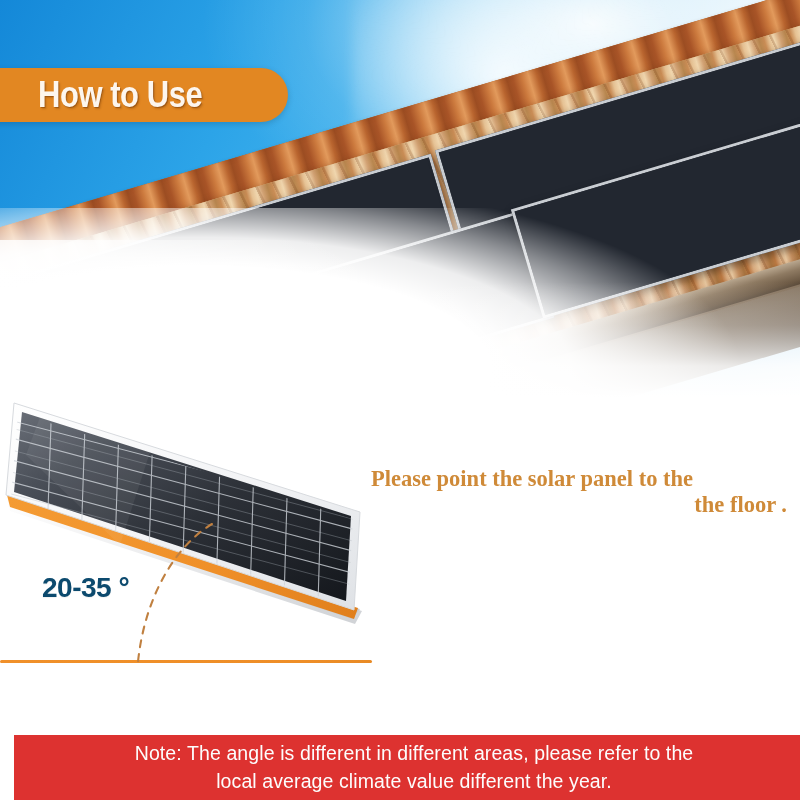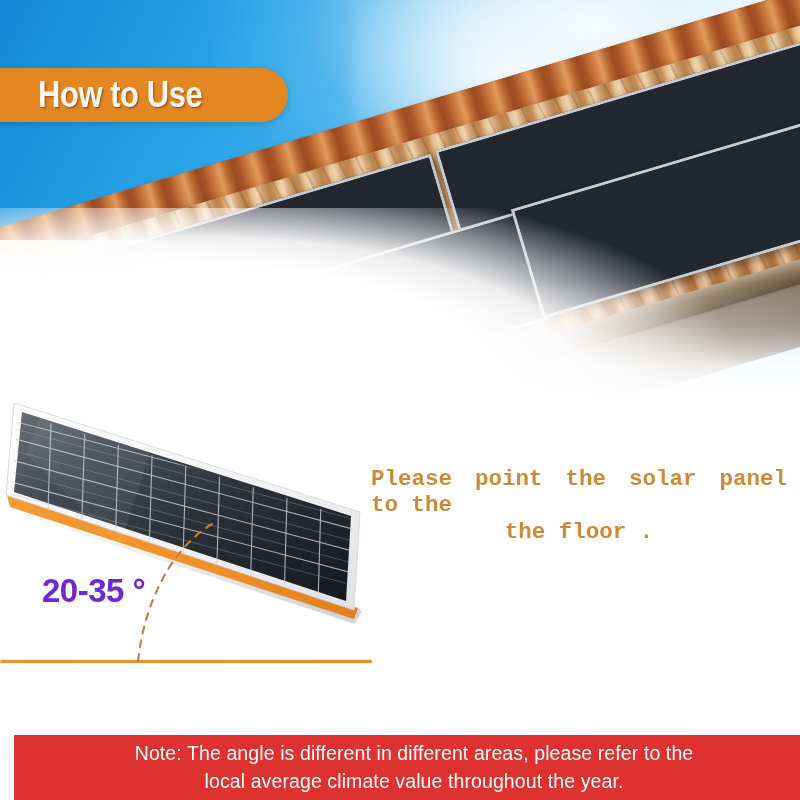--- a/index.html
+++ b/index.html
@@ -150,21 +150,21 @@
 
   .ground-line {
     position:absolute; left:0; top:260px; width:372px; height:3px;
     background:linear-gradient(90deg,#f0902a 0%, #ee8e27 82%, #e88a25 100%);
     border-radius:2px;
   }
 
   .angle-label {
     position:absolute; left:42px; top:572px;
     font-family:"Liberation Sans", sans-serif;
-    font-weight:bold; font-size:33px; color:#6d28d9;
+    font-weight:bold; font-size:28px; color:#0c4a6e;
     letter-spacing:-0.5px; white-space:nowrap;
     text-shadow:0 1px 1px rgba(0,0,0,.06);
     z-index:7;
   }
 
   .angle-arc {
     position:absolute; left:120px; top:522px; width:140px; height:145px;
     z-index:6; overflow:visible;
   }
 
@@ -185,29 +185,29 @@
   .note-line {
     font-family:"Liberation Sans", sans-serif;
     font-size:19.5px; color:#fdfdfd; line-height:1.42;
     text-align:center; white-space:nowrap;
     letter-spacing:.1px;
   }
 
   
   .copy {
     position:absolute; left:371px; top:466px; width:416px;
-    font-family:Liberation Mono, monospace;
+    font-family:Liberation Serif, serif;
     font-weight:bold;
     font-size:22.5px;
     line-height:26.3px;
     color:#cf8a38;
     text-align:justify;
     z-index:8;
   }
-  .copy .lastline { text-align:center; }
+  .copy .lastline { text-align:right; }
 </style>
 </head>
 <body>
 
 <div class="page">
 
   <div class="photo">
     <div class="sky"></div>
     <div class="sky-haze"></div>
 
@@ -309,16 +309,16 @@
 
   <div class="angle-label">20-35 °</div>
 
   <div class="copy">
     <div>Please point the solar panel to the</div>
     <div class="lastline">the floor .</div>
   </div>
 
   <div class="note-bar">
     <div class="note-line">Note: The angle is different in different areas, please refer to the</div>
-    <div class="note-line">local average climate value throughout the year.</div>
+    <div class="note-line">local average climate value different the year.</div>
   </div>
 
 </div>
 
 </body></html>

